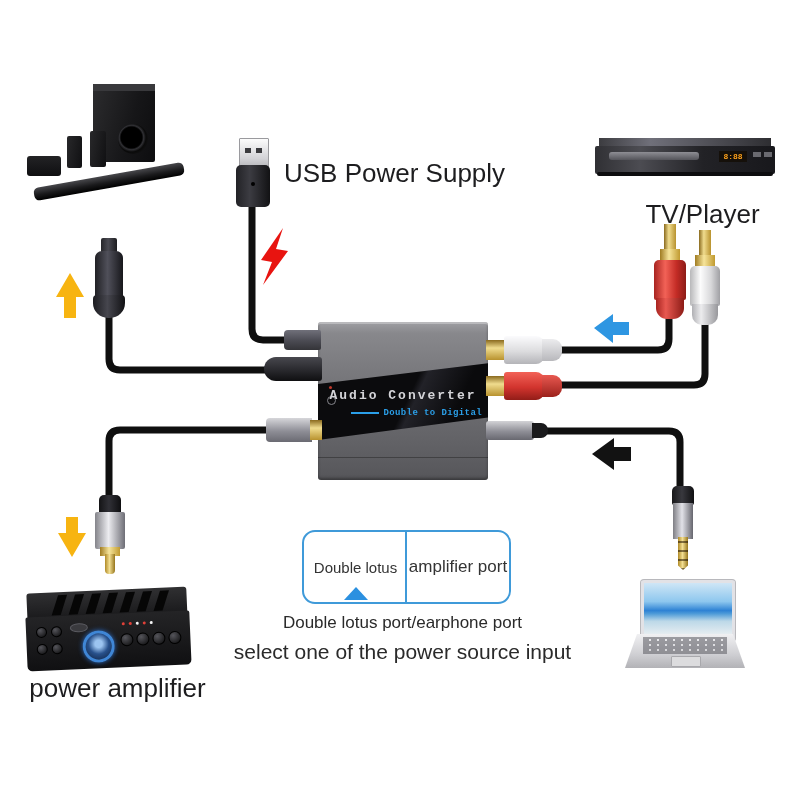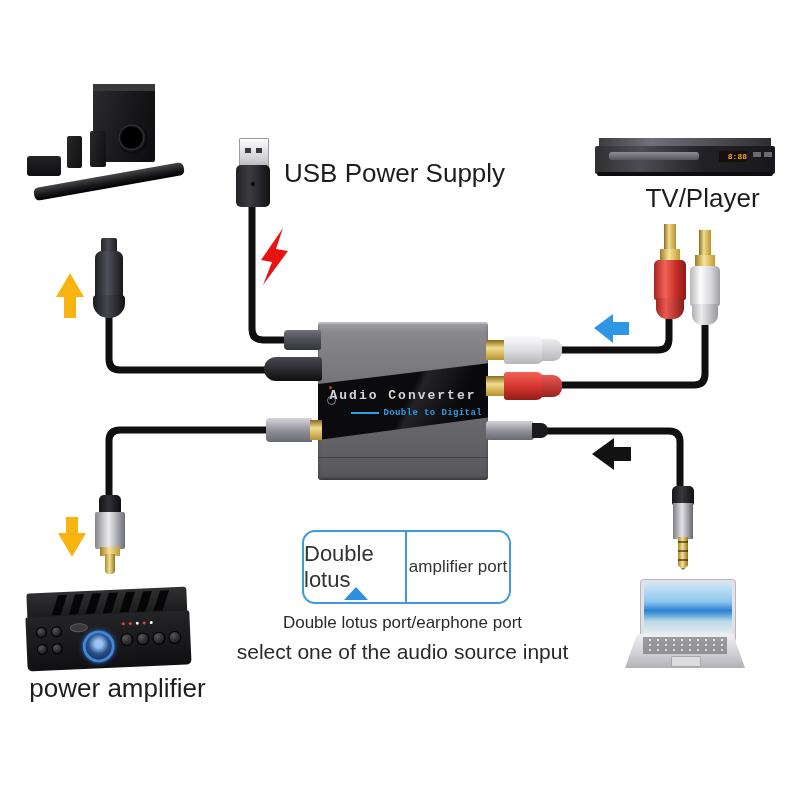--- a/index.html
+++ b/index.html
@@ -57,27 +57,27 @@
     <div class="abs" style="left:0;top:27px;width:34px;height:42px;border-radius:5px;background:linear-gradient(90deg,#222226,#3c3c42 40%,#121214);">
       <div class="abs" style="left:15px;top:17px;width:4px;height:4px;border-radius:50%;background:#000;"></div>
     </div>
   </div>
   <div class="lbl" style="left:284px;top:158px;font-size:26px;text-align:left;">USB Power Supply</div>
 
   <div class="abs z2" style="left:595px;top:138px;width:180px;height:40px;">
     <div class="abs" style="left:4px;top:0;width:172px;height:10px;background:linear-gradient(90deg,#3c3c40,#70707a 30%,#2e2e32);"></div>
     <div class="abs" style="left:0;top:8px;width:180px;height:28px;border-radius:2px;background:linear-gradient(90deg,#303034,#4c4c52 25%,#222226 60%,#18181c);">
       <div class="abs" style="left:14px;top:6px;width:90px;height:8px;border-radius:3px;background:linear-gradient(180deg,#8e8e94,#54545a);"></div>
-      <div class="abs" style="left:124px;top:5px;width:28px;height:11px;background:#15100a;color:#ffa21a;font:bold 8px 'Liberation Mono',monospace;text-align:right;line-height:11px;">8:88</div>
+      <div class="abs" style="left:124px;top:5px;width:28px;height:11px;background:#15100a;color:#ffa21a;font:bold 8px 'Liberation Mono',monospace;text-align:center;line-height:11px;">8:88</div>
       <div class="abs" style="left:158px;top:6px;width:8px;height:5px;background:#6a6a70;"></div>
       <div class="abs" style="left:169px;top:6px;width:8px;height:5px;background:#6a6a70;"></div>
     </div>
     <div class="abs" style="left:2px;top:34px;width:176px;height:4px;border-radius:2px;background:#0d0d0f;"></div>
   </div>
-  <div class="lbl" style="left:620px;top:183px;width:165px;font-size:26px;">TV/Player</div>
+  <div class="lbl" style="left:620px;top:199px;width:165px;font-size:26px;">TV/Player</div>
 
   <div class="abs z2" style="left:654px;top:224px;width:32px;height:96px;">
     <div class="abs goldv ridge-v" style="left:10px;top:0;width:12px;height:27px;background:linear-gradient(90deg,#8a6a1e,#f0dc8e 40%,#b8922e);"></div>
     <div class="abs" style="left:6px;top:25px;width:20px;height:13px;background:linear-gradient(90deg,#a07c22,#f6e49a 45%,#c09a30);"></div>
     <div class="abs" style="left:0;top:36px;width:32px;height:40px;border-radius:5px 5px 2px 2px;background:linear-gradient(90deg,#a82420,#f26257 35%,#c42c26 70%,#8c1b16);"></div>
     <div class="abs ridge-h" style="left:2px;top:74px;width:28px;height:21px;border-radius:0 0 11px 11px;background:linear-gradient(90deg,#a82420,#e85850 35%,#8c1b16);"></div>
   </div>
   <div class="abs z2" style="left:690px;top:230px;width:30px;height:96px;">
     <div class="abs ridge-v" style="left:9px;top:0;width:12px;height:27px;background:linear-gradient(90deg,#8a6a1e,#f0dc8e 40%,#b8922e);"></div>
     <div class="abs" style="left:5px;top:25px;width:20px;height:13px;background:linear-gradient(90deg,#a07c22,#f6e49a 45%,#c09a30);"></div>
@@ -142,26 +142,26 @@
   <div class="abs z2" style="left:670px;top:486px;width:26px;height:88px;">
     <div class="abs" style="left:2px;top:0;width:22px;height:19px;border-radius:5px 5px 2px 2px;background:linear-gradient(90deg,#18181a,#38383e 45%,#101012);"></div>
     <div class="abs ridge-v" style="left:3px;top:17px;width:20px;height:36px;background:linear-gradient(90deg,#7e7e84,#e2e2e8 45%,#66666e);"></div>
     <div class="abs" style="left:8px;top:51px;width:10px;height:33px;clip-path:polygon(0 0,100% 0,100% 86%,50% 100%,0 86%);
                 background:linear-gradient(90deg,#b08a26,#f2de92 45%,#96751c);
                 background-image:linear-gradient(90deg,#b08a26,#f2de92 45%,#96751c),repeating-linear-gradient(0deg,rgba(40,25,0,.55) 0 2px,transparent 2px 9px);background-blend-mode:multiply;"></div>
   </div>
 
   <div class="abs z5" style="left:302px;top:530px;width:205px;height:70px;border:2px solid #3f9ad9;border-radius:13px;background:#fff;display:flex;">
     <div class="abs" style="left:101px;top:0;width:2px;height:70px;background:#3f9ad9;"></div>
-    <div style="width:103px;display:flex;align-items:center;justify-content:center;font-size:22px;color:#333;">Double lotus</div>
+    <div style="width:103px;display:flex;align-items:center;justify-content:center;font-size:15px;color:#333;">Double lotus</div>
     <div style="width:102px;display:flex;align-items:center;justify-content:center;font-size:17px;color:#333;">amplifier port</div>
     <div style="position:absolute;left:40px;bottom:2px;width:0;height:0;border-left:12px solid transparent;border-right:12px solid transparent;border-bottom:13px solid #2b90e0;"></div>
   </div>
   <div class="lbl" style="left:230px;top:613px;width:345px;font-size:17px;color:#2a2a2a;">Double lotus port/earphone port</div>
-  <div class="lbl" style="left:215px;top:640px;width:375px;font-size:21px;color:#2a2a2a;">select one of the audio source input</div>
+  <div class="lbl" style="left:215px;top:640px;width:375px;font-size:21px;color:#2a2a2a;">select one of the power source input</div>
 
   <div class="abs z2" style="left:26px;top:590px;width:164px;height:80px;transform:rotate(-2.5deg);">
     <div class="abs" style="left:2px;top:0;width:160px;height:26px;border-radius:3px 3px 0 0;background:linear-gradient(180deg,#303032,#1a1a1c);">
       <div class="vent" style="left:28px;top:3px;"></div>
       <div class="vent" style="left:45px;top:3px;"></div>
       <div class="vent" style="left:62px;top:3px;"></div>
       <div class="vent" style="left:79px;top:3px;"></div>
       <div class="vent" style="left:96px;top:3px;"></div>
       <div class="vent" style="left:113px;top:3px;"></div>
       <div class="vent" style="left:130px;top:3px;"></div>

